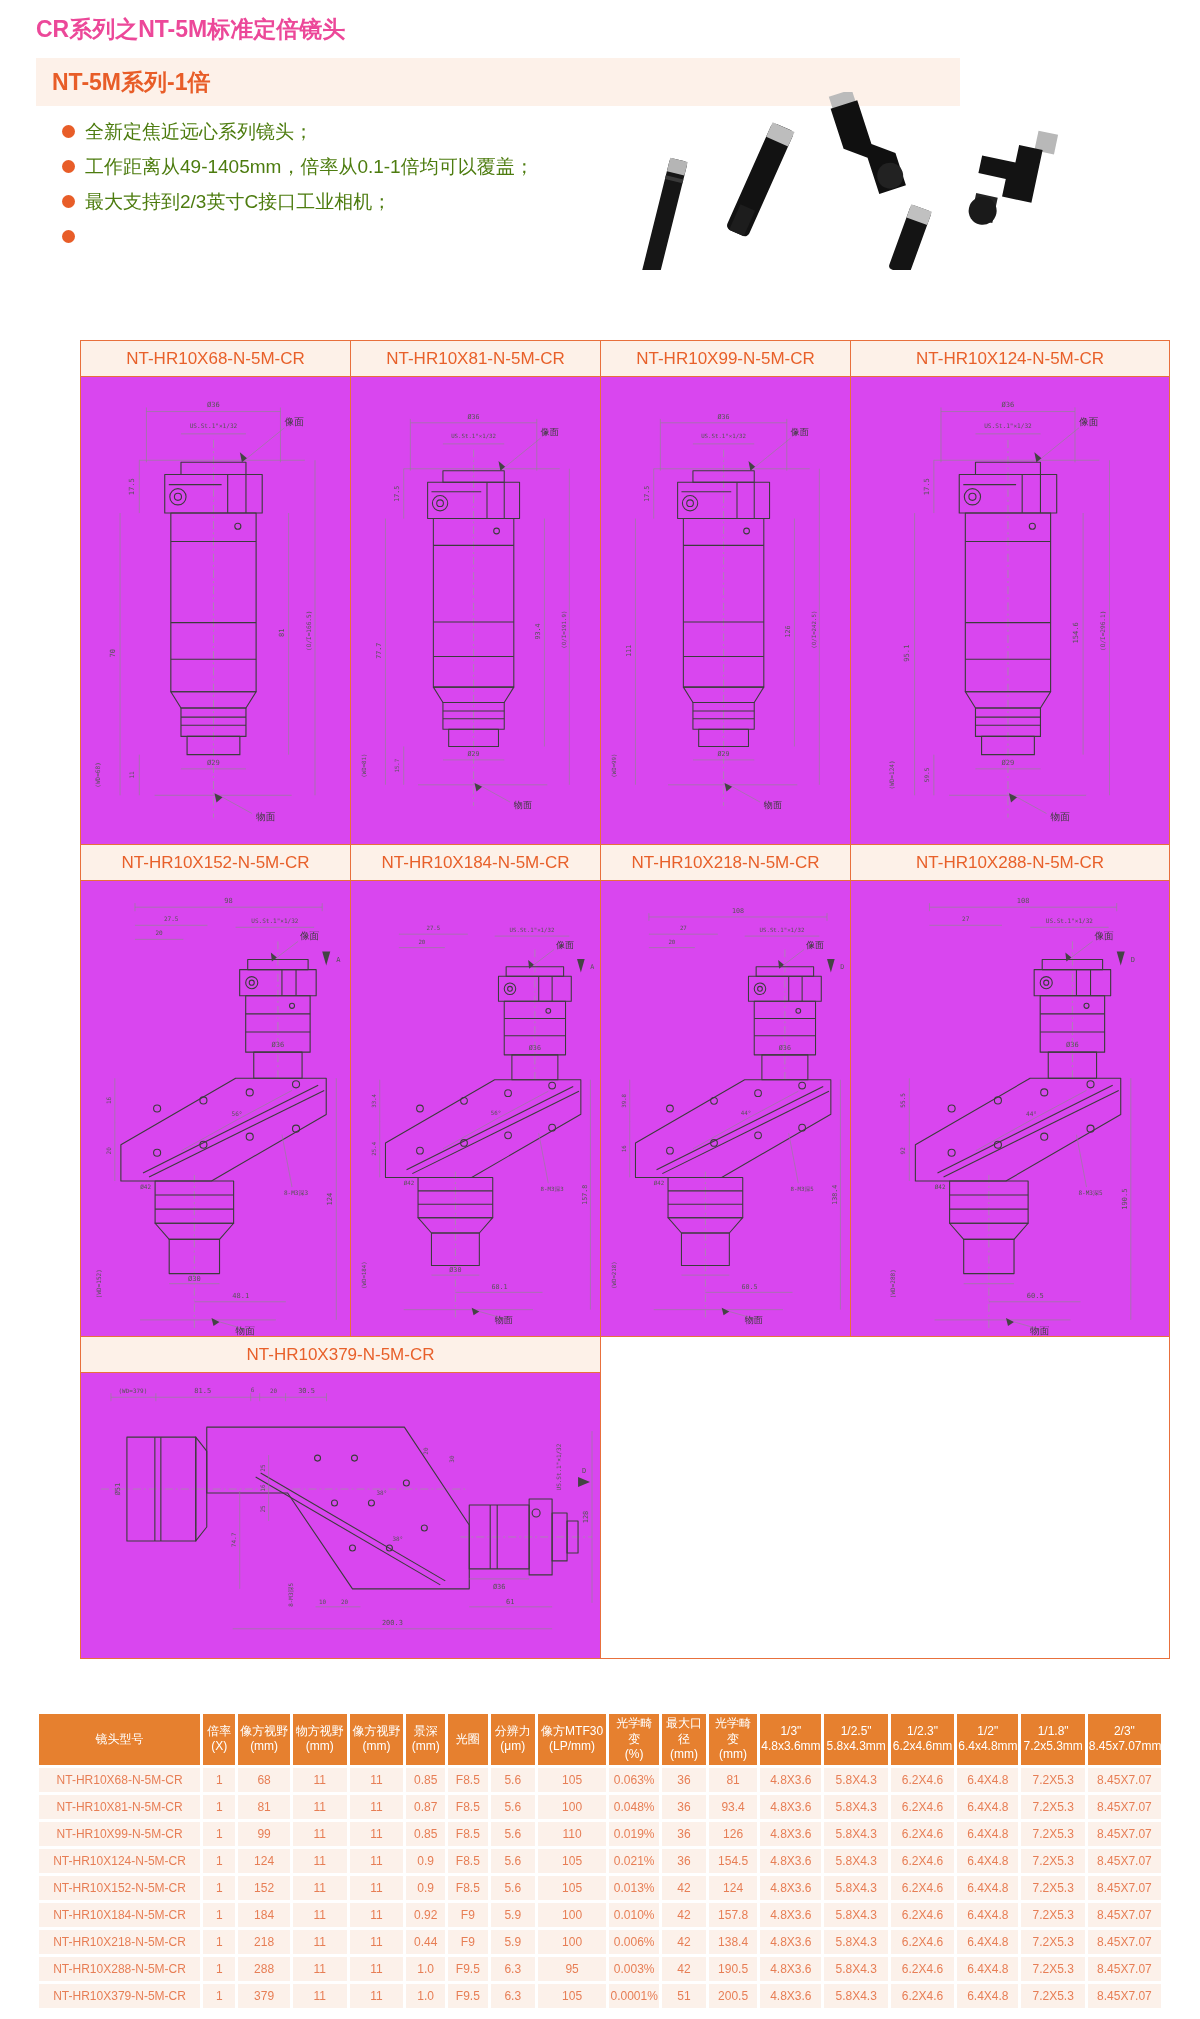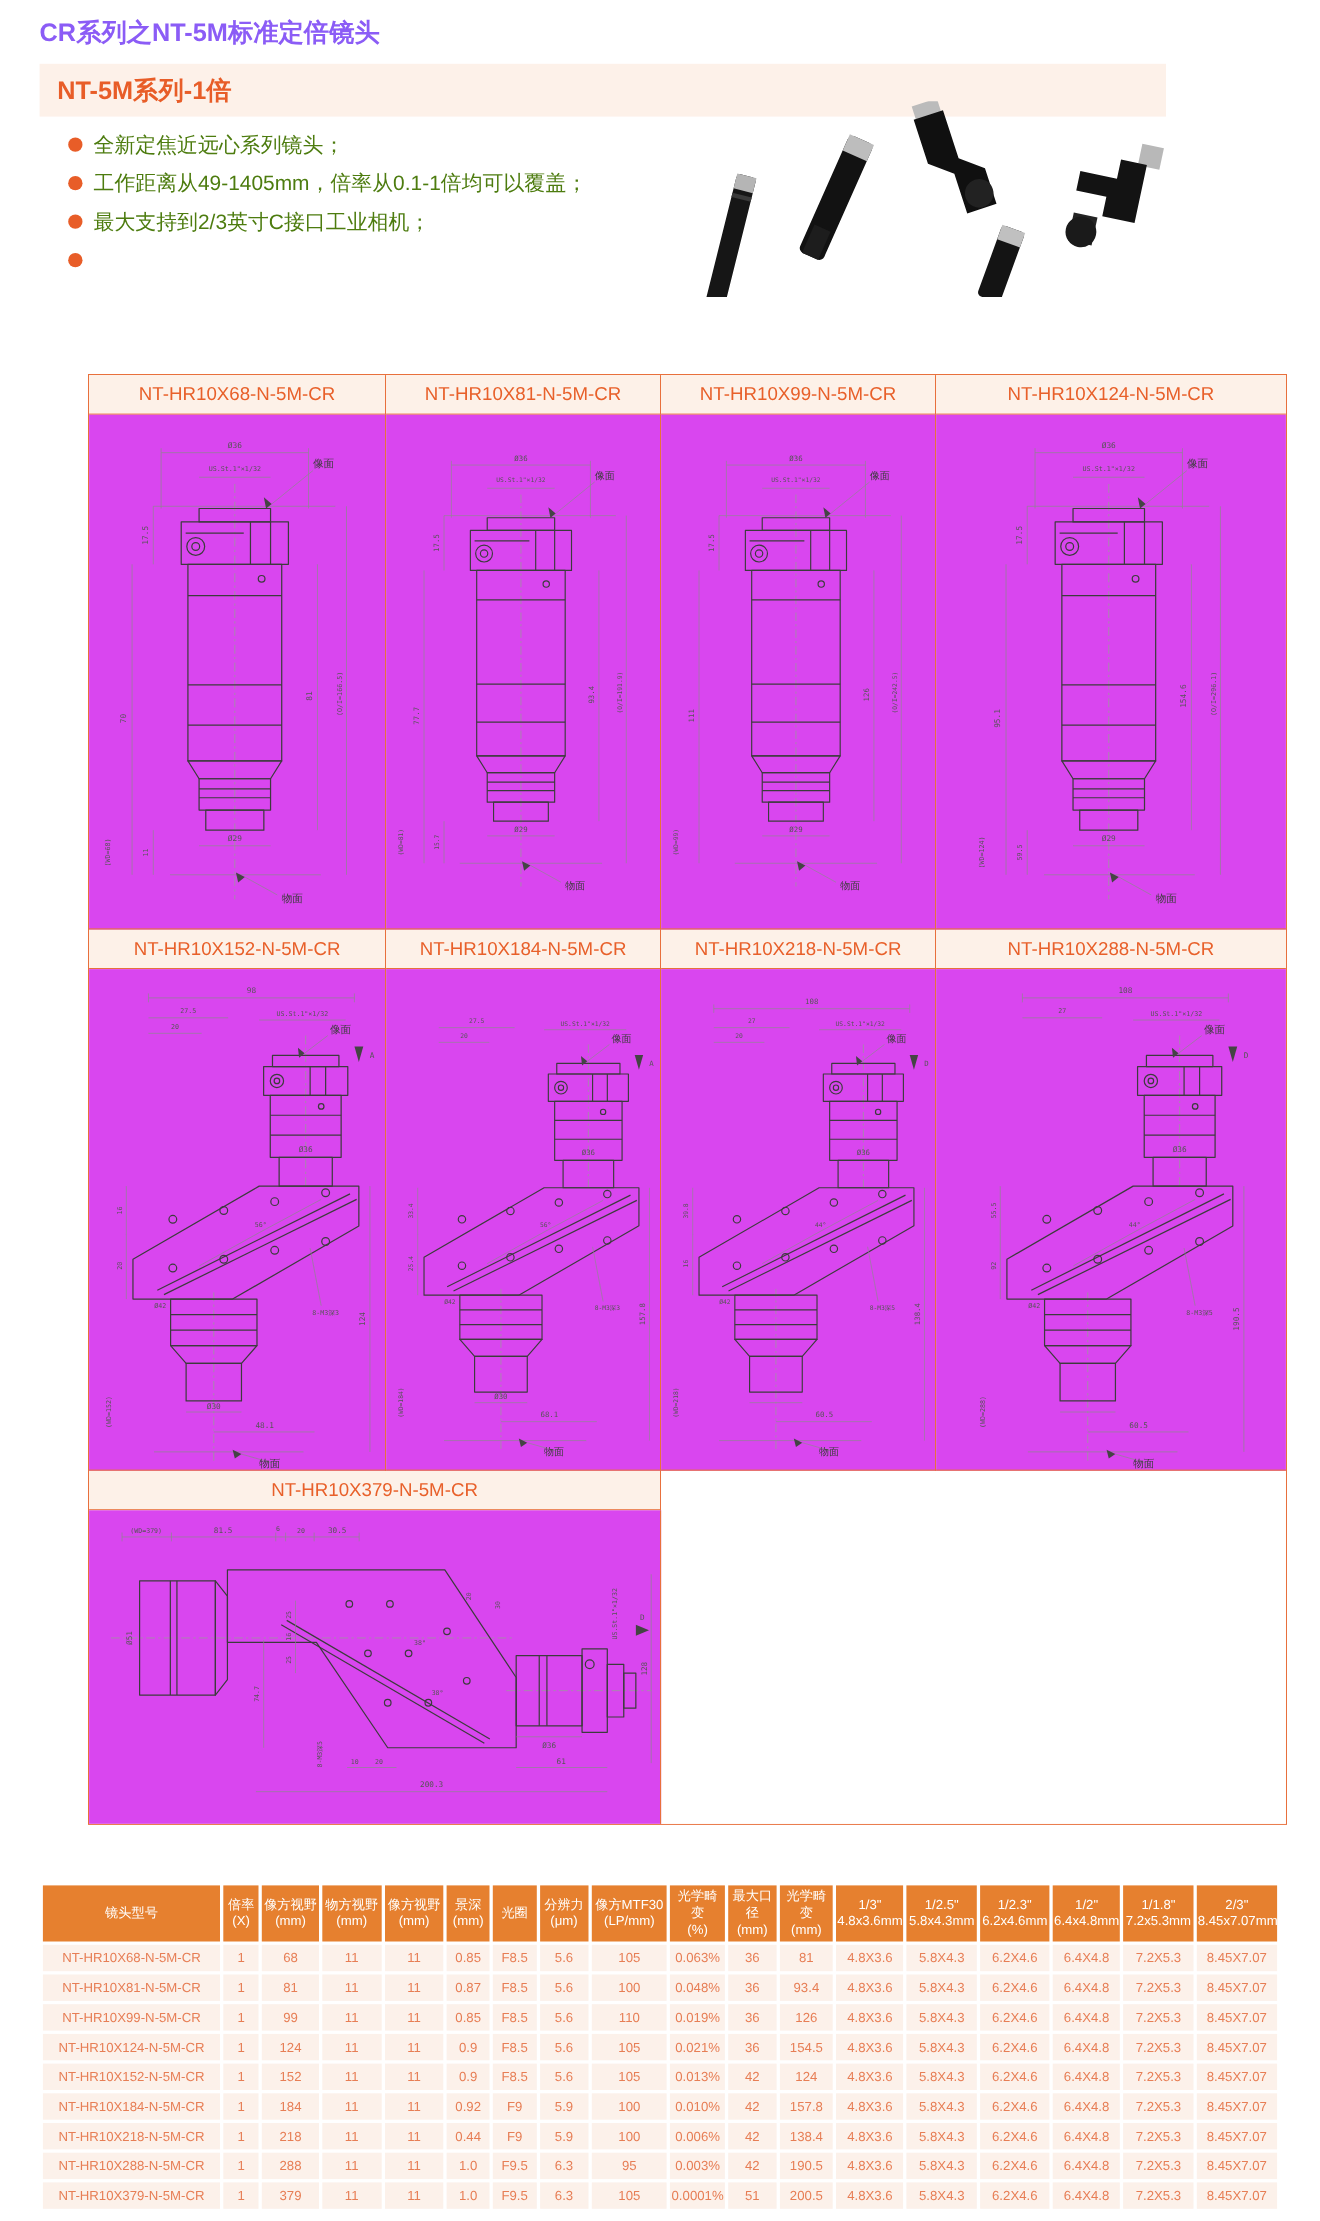--- a/index.html
+++ b/index.html
@@ -1,19 +1,19 @@
 <!DOCTYPE html>
 <html><head>
 <meta charset="utf-8">
 <style>
   html,body{margin:0;padding:0}
   body{position:relative;width:1200px;height:2019px;background:#fff;
        font-family:"Liberation Sans",sans-serif;overflow:hidden}
-  .page-title{position:absolute;left:36px;top:14px;margin:0;font-size:23px;font-weight:bold;color:#8b5cf6}
-  .banner{position:absolute;left:36px;top:58px;width:1024px;height:48px;background:#fdf1e9;display:flex;align-items:center}
+  .page-title{position:absolute;left:36px;top:14px;margin:0;font-size:23px;font-weight:bold;color:#ec4899}
+  .banner{position:absolute;left:36px;top:58px;width:924px;height:48px;background:#fdf1e9;display:flex;align-items:center}
   .banner span{color:#e85d28;font-size:23px;font-weight:bold;padding-left:16px}
   .bullets{position:absolute;left:62px;top:114px;margin:0;padding:0;list-style:none}
   .bullets li{display:flex;align-items:center;height:35px;color:#4d7c0f;font-size:19px}
   .bullets .dot{width:13px;height:13px;border-radius:50%;background:#e85d28;margin-right:10px;flex:0 0 auto}
   .photo{position:absolute;left:612px;top:92px;width:478px;height:178px}
   .dgrid{position:absolute;left:80px;top:340px;display:grid;
          grid-template-columns:270px 250px 250px 318px;
          grid-template-rows:36px 468px 36px 456px 36px 285px;
          border:1px solid #e8703c;background:#fff}
   .gt{background:#fdf1e8;color:#e8602a;font-size:17px;display:flex;align-items:center;justify-content:center;

